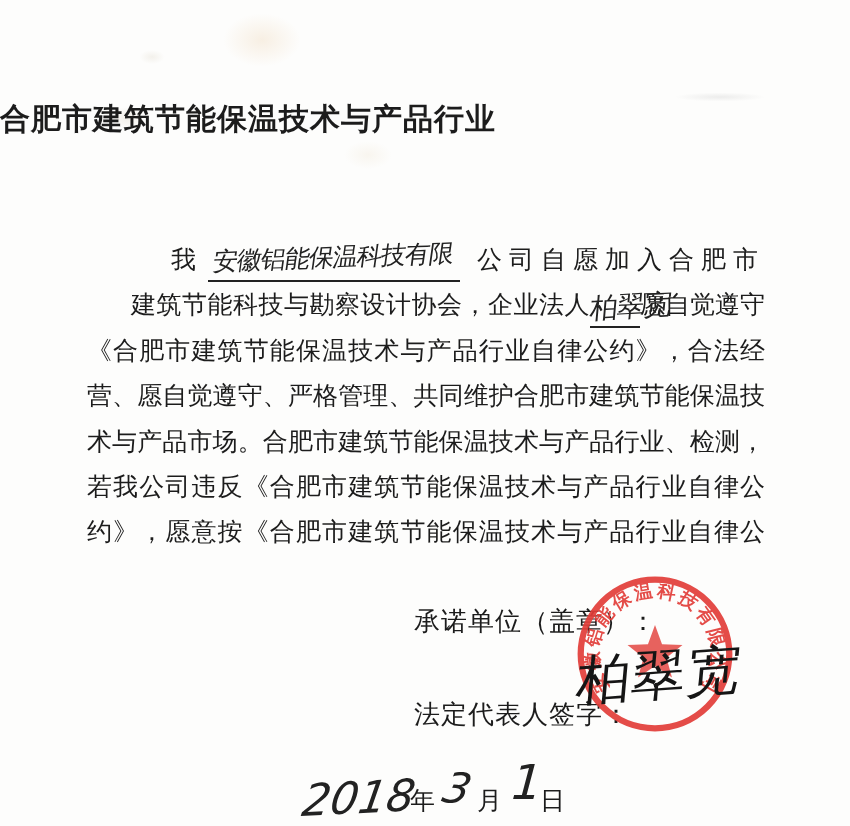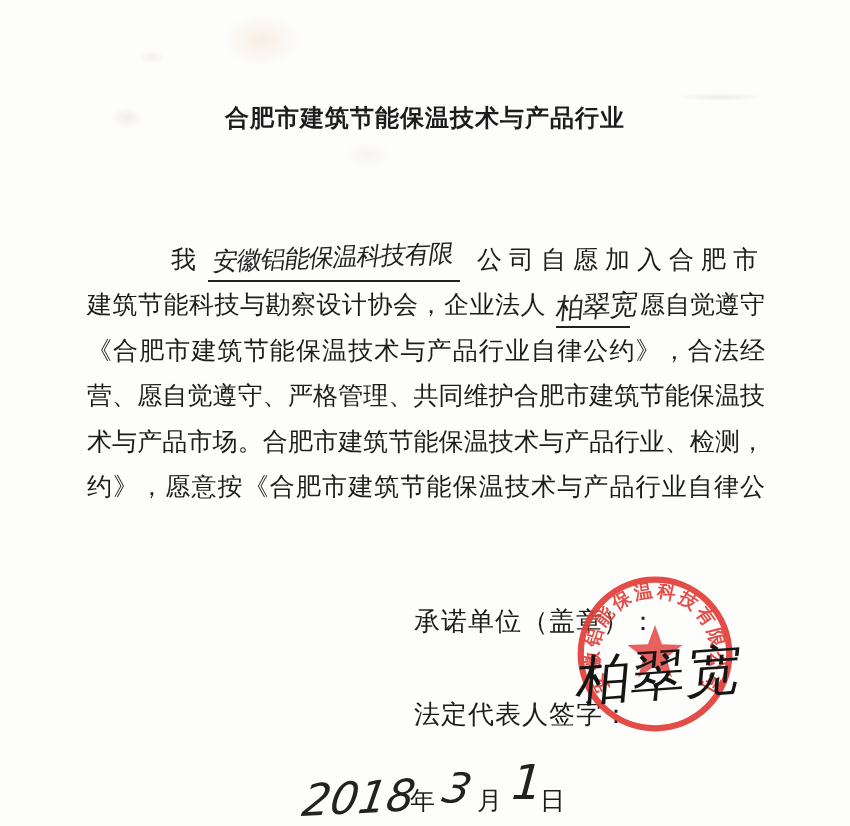--- a/index.html
+++ b/index.html
@@ -16,22 +16,22 @@
     position:absolute;inset:0;pointer-events:none;
     background:
       radial-gradient(55px 38px at 262px 40px, rgba(238,216,186,0.38), transparent 70%),
       radial-gradient(22px 16px at 127px 118px, rgba(226,219,206,0.45), transparent 70%),
       radial-gradient(34px 20px at 368px 155px, rgba(240,231,214,0.35), transparent 70%),
       radial-gradient(18px 10px at 152px 57px, rgba(228,222,210,0.4), transparent 70%),
       radial-gradient(60px 6px at 720px 97px, rgba(160,160,160,0.18), transparent 75%);
   }
   .title{
     position:absolute;top:90px;left:0;width:850px;
-    text-align:center;font-weight:bold;
-    font-size:24px;line-height:57px;letter-spacing:1px;
+    text-align:left;font-weight:bold;
+    font-size:30px;line-height:57px;letter-spacing:1px;
   }
   .body{
     position:absolute;left:87px;top:237px;width:678px;
     font-size:25px;
   }
   .bline{
     height:45.4px;line-height:45.4px;
     text-align:justify;text-align-last:justify;
     text-justify:inter-character;
     white-space:nowrap;
@@ -89,29 +89,30 @@
 
   <div class="body">
     <div class="bline flexline">
       <span><span class="indent"></span><span>我</span></span>
       <span class="uline u-company">
         <span class="hw hw-company">安徽铝能保温科技有限</span>
       </span>
       <span style="letter-spacing:7px;text-align:center;">公司自愿加入合肥市</span>
     </div>
     <div class="bline flexline">
-      <span style="letter-spacing:0.5px;">建筑节能科技与勘察设计协会，企业法人</span>
+      <span style="letter-spacing:0.5px;margin-left:44px;">建筑节能科技与勘察设计协会，企业法人</span>
       <span class="uline u-person">
         <span class="hw hw-person">柏翠宽</span>
       </span>
       <span>愿自觉遵守</span>
     </div>
     <div class="bline">《合肥市建筑节能保温技术与产品行业自律公约》，合法经</div>
     <div class="bline">营、愿自觉遵守、严格管理、共同维护合肥市建筑节能保温技</div>
     <div class="bline">术与产品市场。合肥市建筑节能保温技术与产品行业、检测，</div>
+    <div class="bline">若我公司违反《合肥市建筑节能保温技术与产品行业自律公</div>
     <div class="bline">约》，愿意按《合肥市建筑节能保温技术与产品行业自律公</div>
   </div>
 
   <div class="commit-label">承诺单位（盖章）：</div>
   <div class="legalrep-label">法定代表人签字：</div>
 
   <svg class="stamp" width="168" height="164" viewBox="0 0 170 170">
     <circle cx="85" cy="85" r="77" fill="none" stroke-width="6.5" stroke="#e23d39"></circle>
     <defs>
       <path id="sealArc" d="M 39.8,122.9 A 59,59 0 1 1 130.2,122.9" fill="none"></path>

